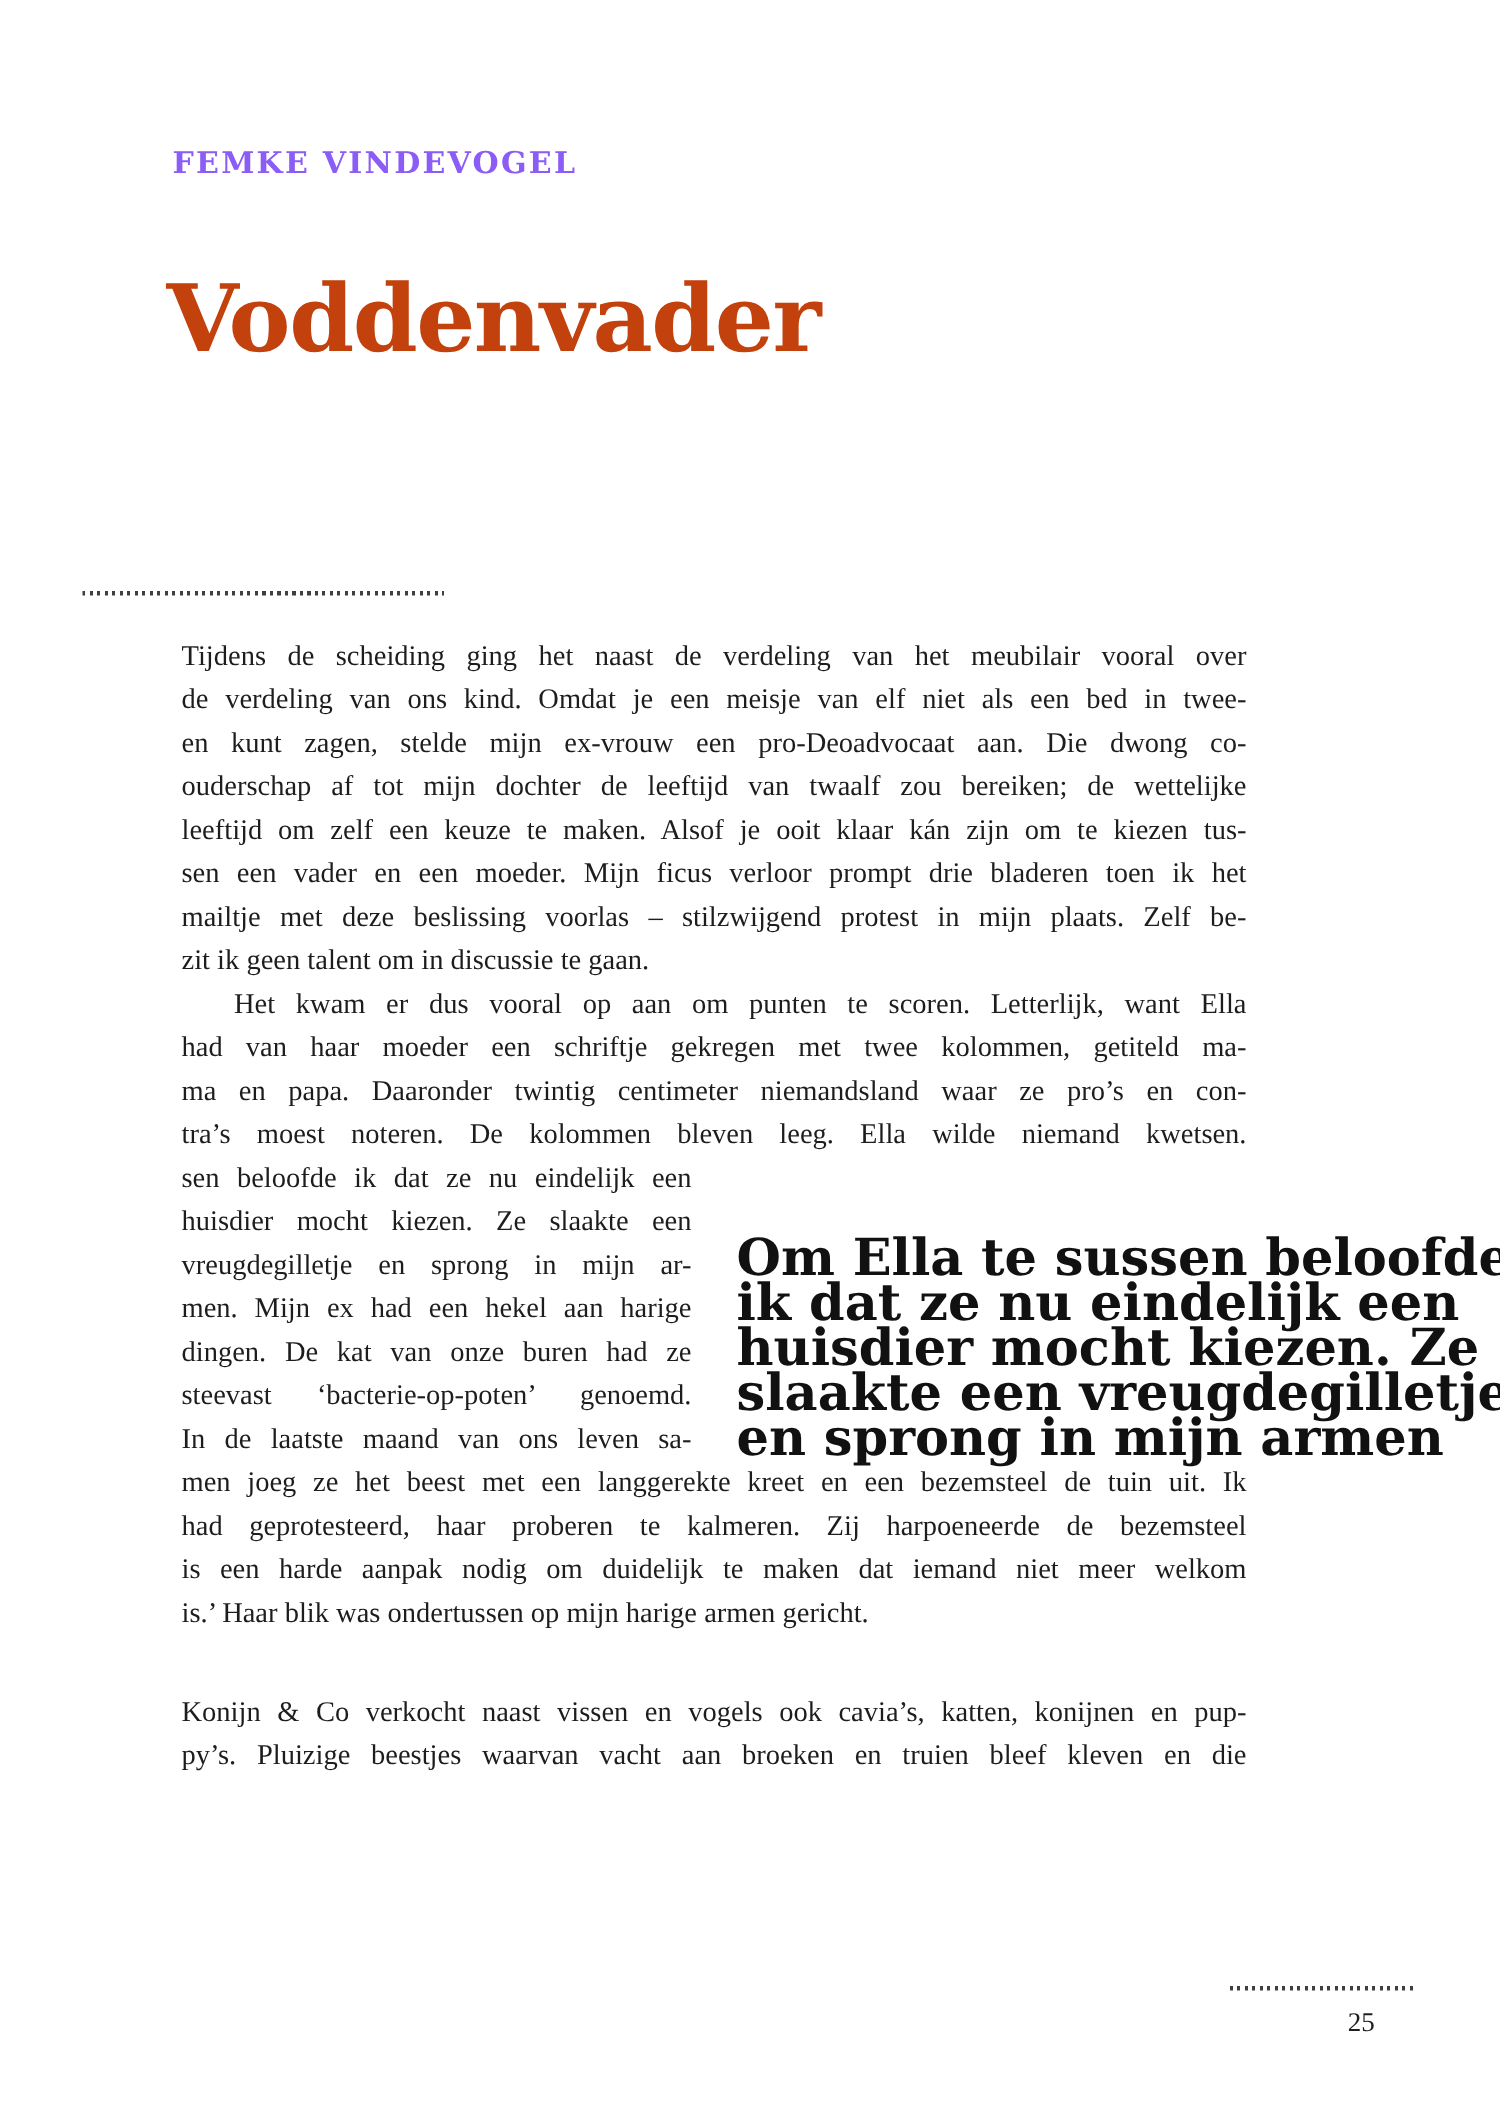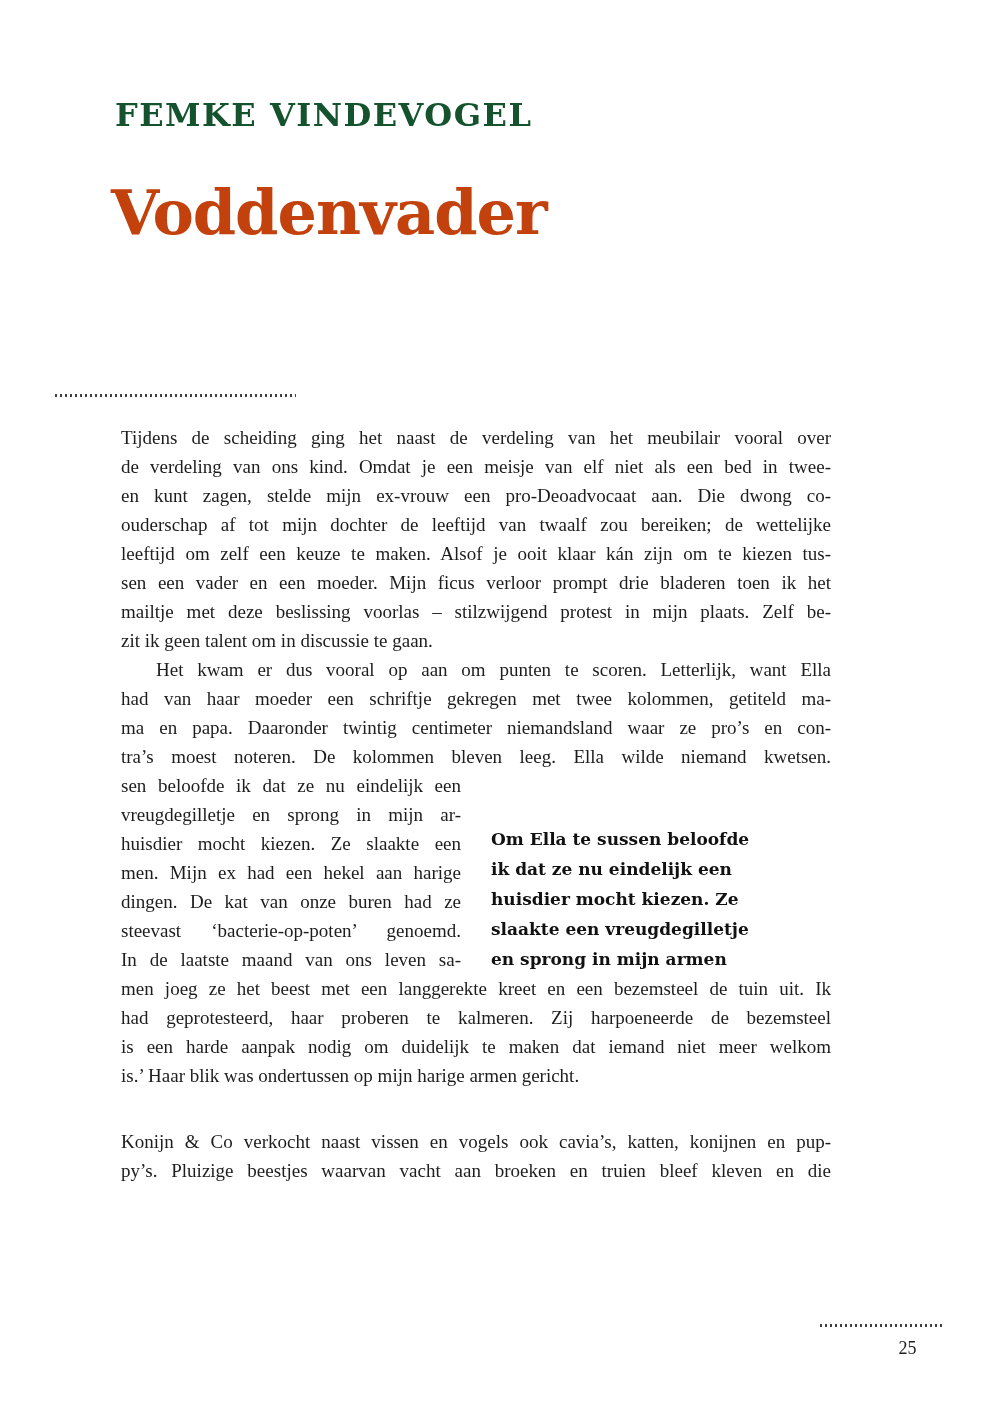--- a/index.html
+++ b/index.html
@@ -15,23 +15,23 @@
     color: #1d1d1d;
     overflow: hidden;
     font-family: "Liberation Serif", "DejaVu Serif", serif;
   }
   .author {
     position: absolute;
     left: 115px;
     top: 96px;
     font-family: "DejaVu Serif", serif;
     font-weight: 700;
-    font-size: 32px;
+    font-size: 20px;
     letter-spacing: 1.5px;
-    color: #14532d;
+    color: #8b5cf6;
     white-space: nowrap;
   }
   .title {
     position: absolute;
     left: 111px;
     top: 180px;
     font-family: "DejaVu Serif", serif;
     font-weight: 700;
     font-size: 62px;
     line-height: 66px;
@@ -82,21 +82,21 @@
   .left-col {
     width: 340px;
     flex: 0 0 340px;
   }
   .pull-quote {
     margin-left: 30px;
     margin-top: 26px;
     width: 372px;
     font-family: "DejaVu Serif", serif;
     font-weight: 700;
-    font-size: 17px;
+    font-size: 34px;
     line-height: 30px;
     color: #111;
   }
   .qline {
     white-space: nowrap;
     text-align: left;
   }
   .para3 {
     margin-top: 37px;
   }
@@ -137,22 +137,22 @@
     <div class="para indent-first">
         <div class="tline">Het kwam er dus vooral op aan om punten te scoren. Letterlijk, want Ella</div>
         <div class="tline">had van haar moeder een schriftje gekregen met twee kolommen, getiteld ma-</div>
         <div class="tline">ma en papa. Daaronder twintig centimeter niemandsland waar ze pro’s en con-</div>
         <div class="tline">tra’s moest noteren. De kolommen bleven leeg. Ella wilde niemand kwetsen.</div>
       </div>
 
     <div class="wrap-row">
       <div class="left-col">
           <div class="tline">sen beloofde ik dat ze nu eindelijk een</div>
+          <div class="tline">huisdier mocht kiezen. Ze slaakte een</div>
           <div class="tline">vreugdegilletje en sprong in mijn ar-</div>
-          <div class="tline">huisdier mocht kiezen. Ze slaakte een</div>
           <div class="tline">men. Mijn ex had een hekel aan harige</div>
           <div class="tline">dingen. De kat van onze buren had ze</div>
           <div class="tline">steevast ‘bacterie-op-poten’ genoemd.</div>
           <div class="tline">In de laatste maand van ons leven sa-</div>
         </div>
       <div class="pull-quote">
           <div class="qline">Om Ella te sussen beloofde</div>
           <div class="qline">ik dat ze nu eindelijk een</div>
           <div class="qline">huisdier mocht kiezen. Ze</div>
           <div class="qline">slaakte een vreugdegilletje</div>

